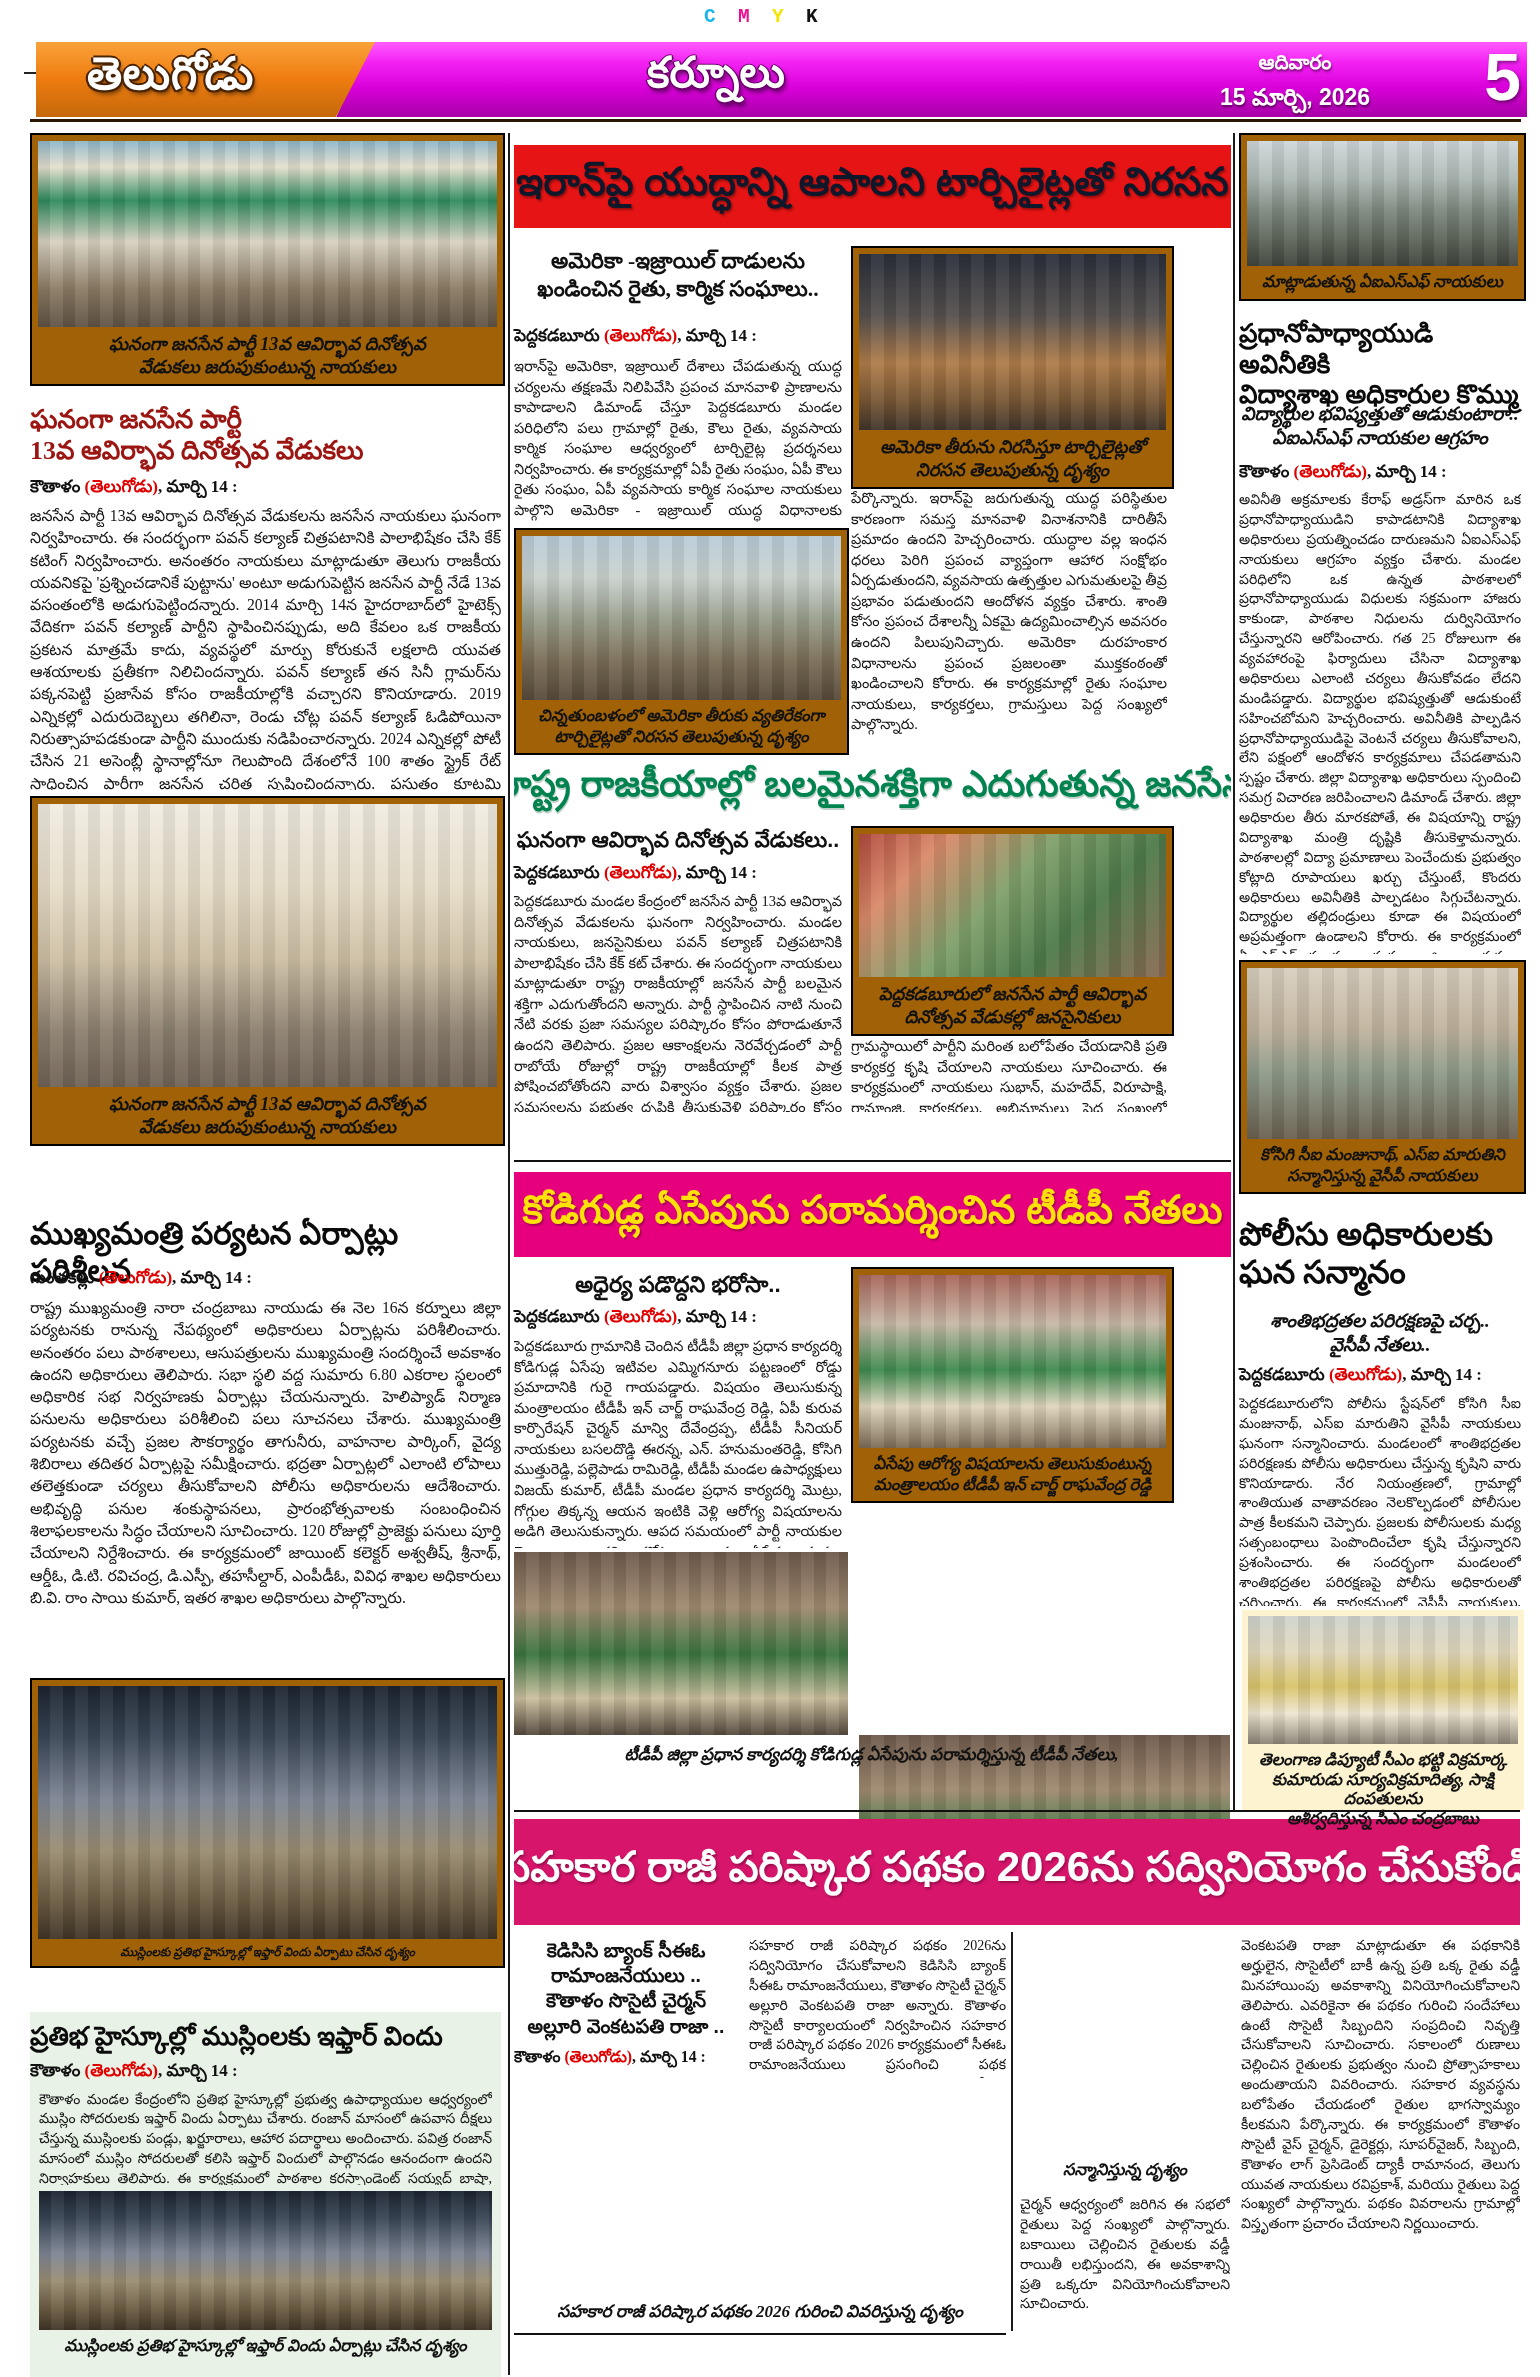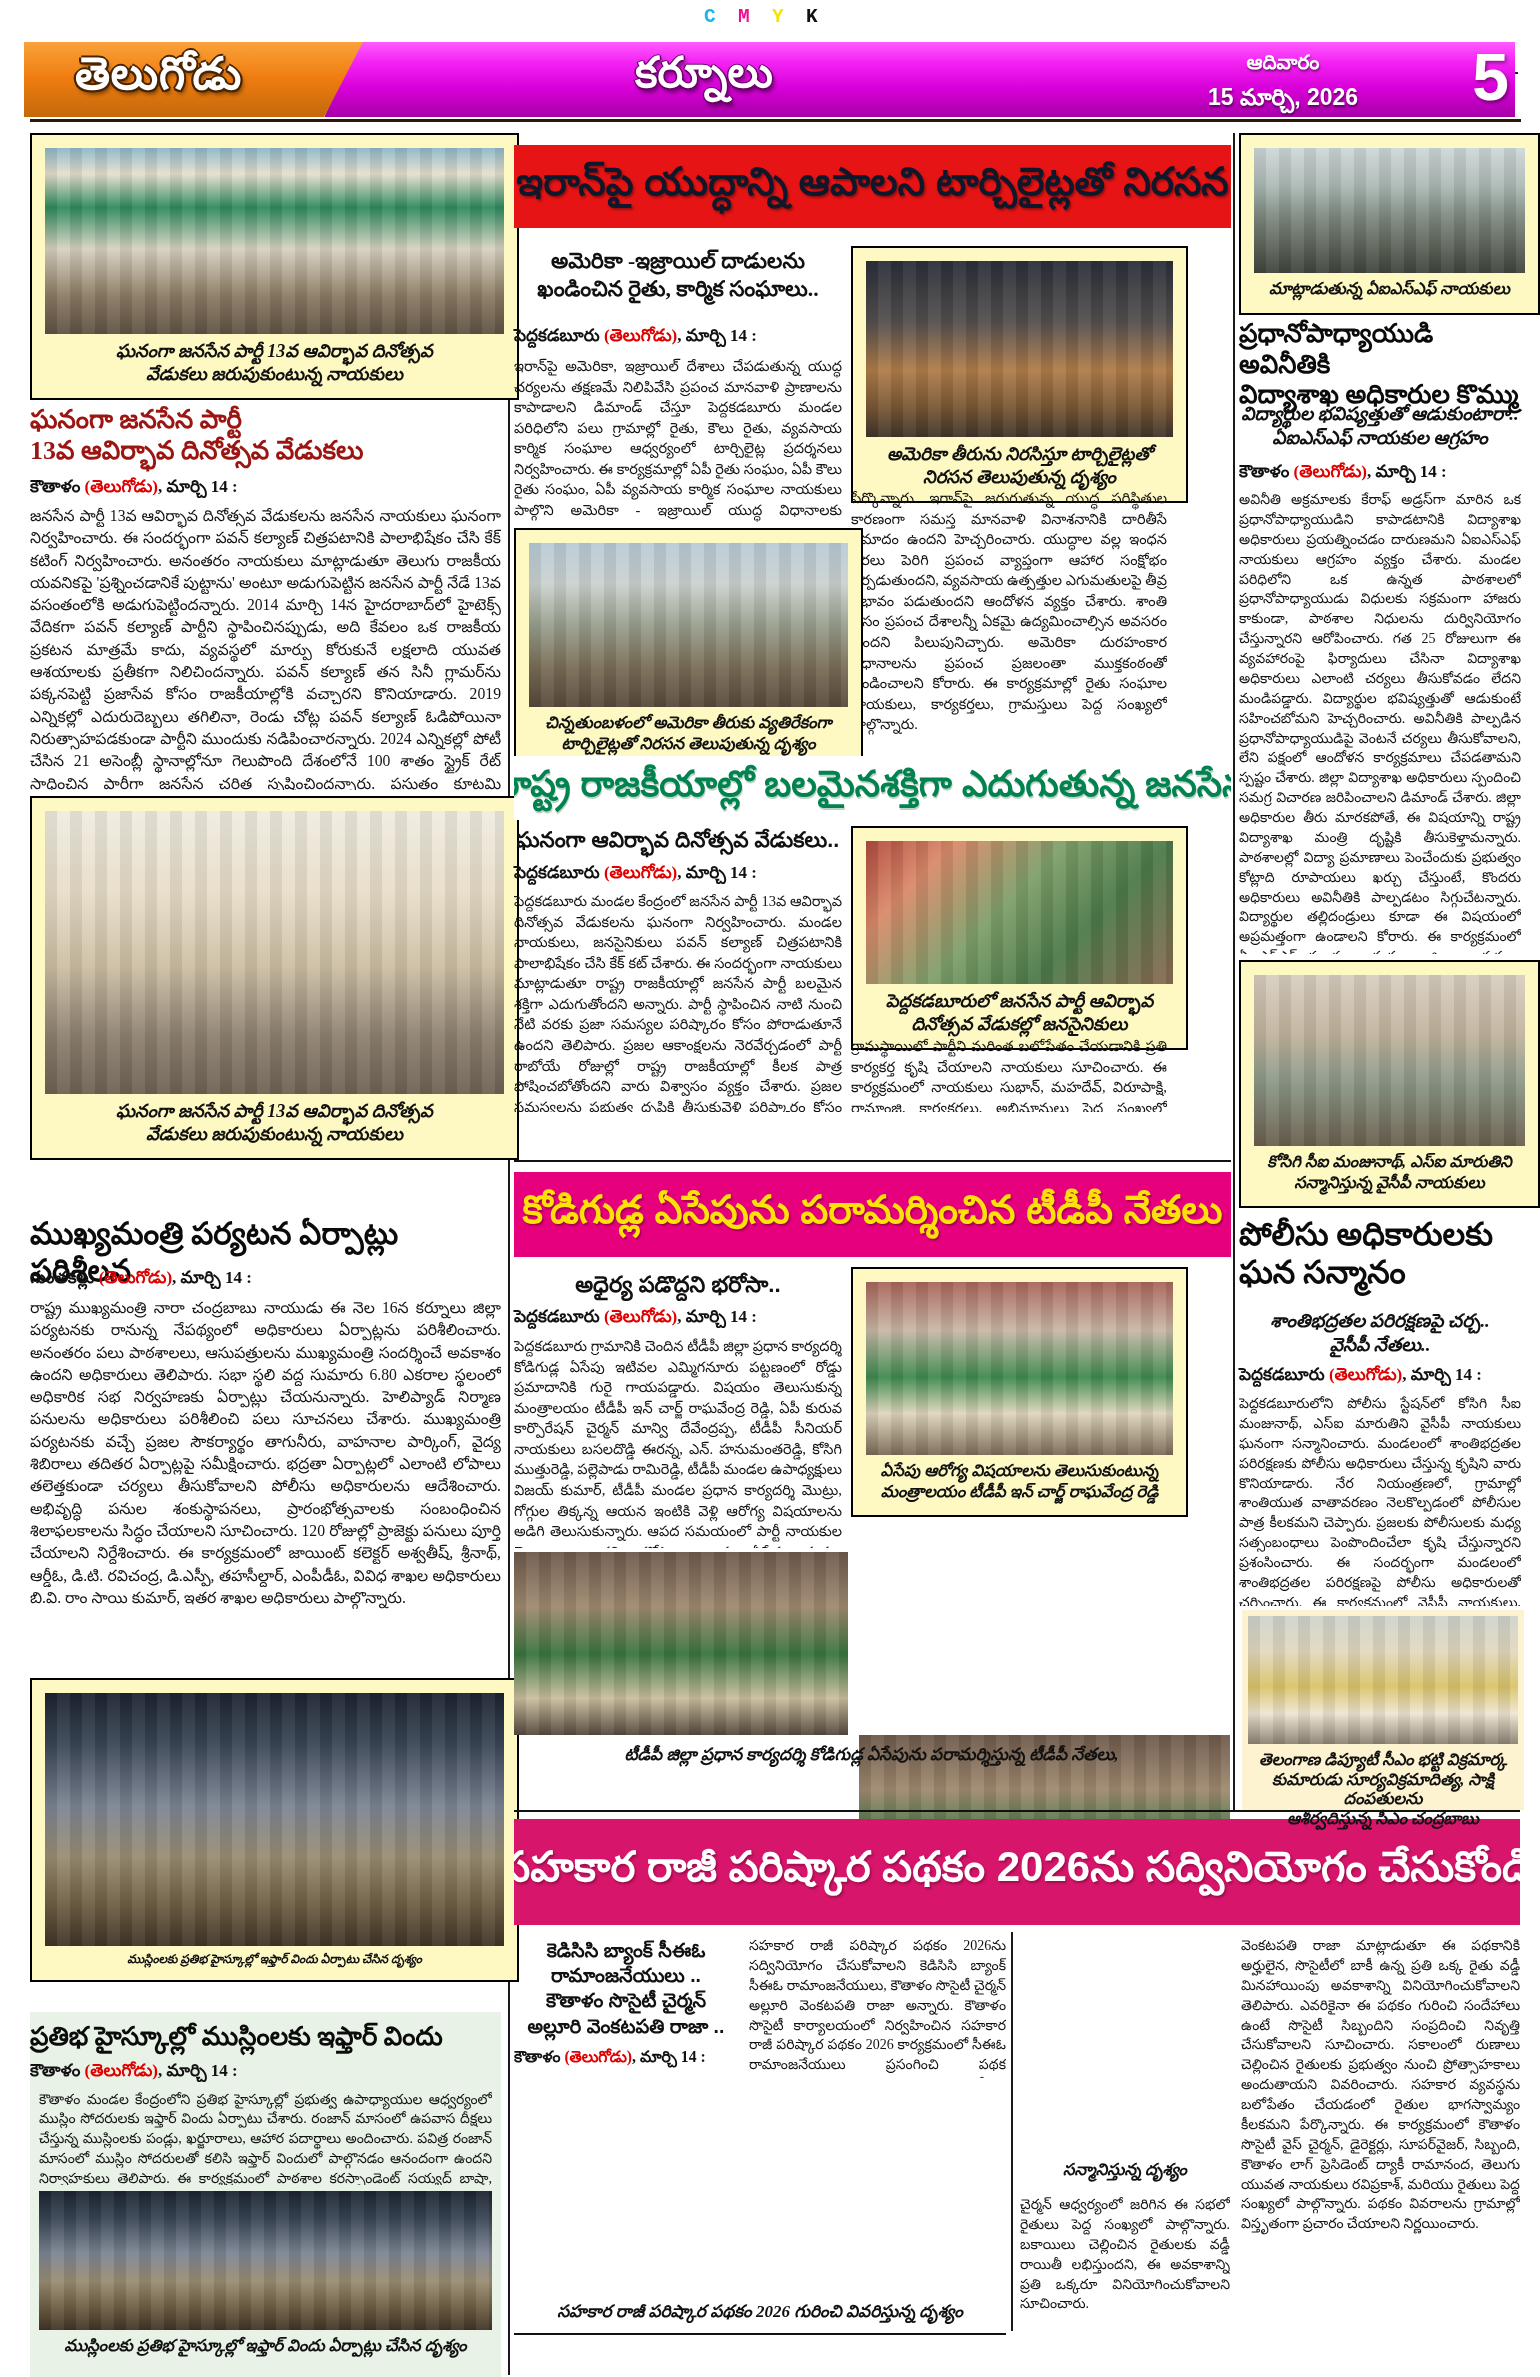--- a/index.html
+++ b/index.html
@@ -7,21 +7,21 @@
         font-family:"Liberation Sans",sans-serif;color:#111;}
   
   .regmark{position:absolute;width:66px;height:30px;}
   .regmark .rm-line{position:absolute;top:14px;left:0;width:100%;height:1.5px;background:#222;}
   .regmark .rm-circ{position:absolute;left:24.6px;top:3px;width:15px;height:22.4px;border:1.5px solid #222;border-radius:50%;background:#fff;}
   .regmark .rm-dot{position:absolute;left:31px;top:4.5px;width:1.5px;height:21px;background:#222;}
   .cmyk{position:absolute;top:6px;left:704px;display:flex;gap:22.4px;
         font-family:"Liberation Mono",monospace;font-size:19.4px;font-weight:bold;}
   .cmyk .c{color:#19b5ea}.cmyk .m{color:#ec0f8f}.cmyk .y{color:#f5e400}.cmyk .k{color:#111}
   
-  .masthead{position:absolute;left:24px;top:42px;width:1491px;height:75px;}
+  .masthead{position:absolute;left:36px;top:42px;width:1491px;height:75px;}
   .mast-magenta{position:absolute;inset:0;background:linear-gradient(180deg,#ff5bff 0%,#f321f3 28%,#d800d8 62%,#a700a7 100%);}
   .mast-orange{position:absolute;left:0;top:0;width:339px;height:100%;
                background:linear-gradient(180deg,#f9a23b 0%,#ef7d10 48%,#c4680b 100%);
                clip-path:polygon(0 0,100% 0,calc(100% - 39px) 100%,0 100%);
                display:flex;align-items:center;}
   .mast-slash{position:absolute;left:304px;top:0;width:12.7px;height:100%;background:#fff;transform:skewX(-24deg);}
   .paper-logo-text{margin-left:51px;font-size:45px;font-weight:bold;color:#fff;letter-spacing:0.7px;
       text-shadow:-2.2px 0 #4a2402,2.2px 0 #4a2402,0 -2.2px #4a2402,0 2.2px #4a2402,1.5px 1.5px #4a2402,-1.5px 1.5px #4a2402,2.2px 3.7px 4.5px rgba(0,0,0,.5);}
   .edition{position:absolute;left:611px;top:6px;font-size:43px;font-weight:bold;color:#fff;
       text-shadow:-1.5px 0 #6a006a,1.5px 0 #6a006a,0 -1.5px #6a006a,0 1.5px #6a006a,2.2px 3.7px 4.5px rgba(0,0,0,.55);}
@@ -33,21 +33,21 @@
   .head-rule{position:absolute;left:30px;top:119px;width:1491px;height:3px;background:#2b1608;}
   
   .abs{position:absolute;}
   .serif{font-family:"Liberation Serif",serif;}
   .ml{white-space:pre-line;}
   .body-copy{font-family:"Liberation Serif",serif;font-size:14.5px;line-height:1.42;text-align:justify;
              color:#131313;overflow:hidden;}
   .body-lg{font-size:15.7px;}
   .dateline{font-family:"Liberation Serif",serif;font-weight:bold;font-size:17px;text-align:left;}
   .dl-paper{color:#e00000;}
-  .pbox{border:2.2px solid #000;background:#fef9c3;padding:13px;}
+  .pbox{border:2.2px solid #000;background:#a16207;padding:6px;}
   .photo{position:relative;width:100%;overflow:hidden;}
   .photo::after{content:"";position:absolute;inset:0;
      background:repeating-linear-gradient(90deg,rgba(0,0,0,.07) 0 12px,rgba(255,255,255,.05) 12px 25px);}
   .pcap{font-family:"Liberation Serif",serif;font-style:italic;font-weight:bold;text-align:center;
         font-size:18px;line-height:1.25;padding-top:6px;white-space:pre-line;}
   .headline{font-weight:bold;text-align:left;line-height:1.18;white-space:pre-line;}
   .subhead{font-weight:bold;text-align:center;line-height:1.3;white-space:pre-line;
            font-family:"Liberation Serif",serif;}
   .banner{display:flex;align-items:center;justify-content:center;font-weight:bold;white-space:nowrap;overflow:hidden;}
   .vrule{position:absolute;width:1.5px;background:#1a1a1a;}

